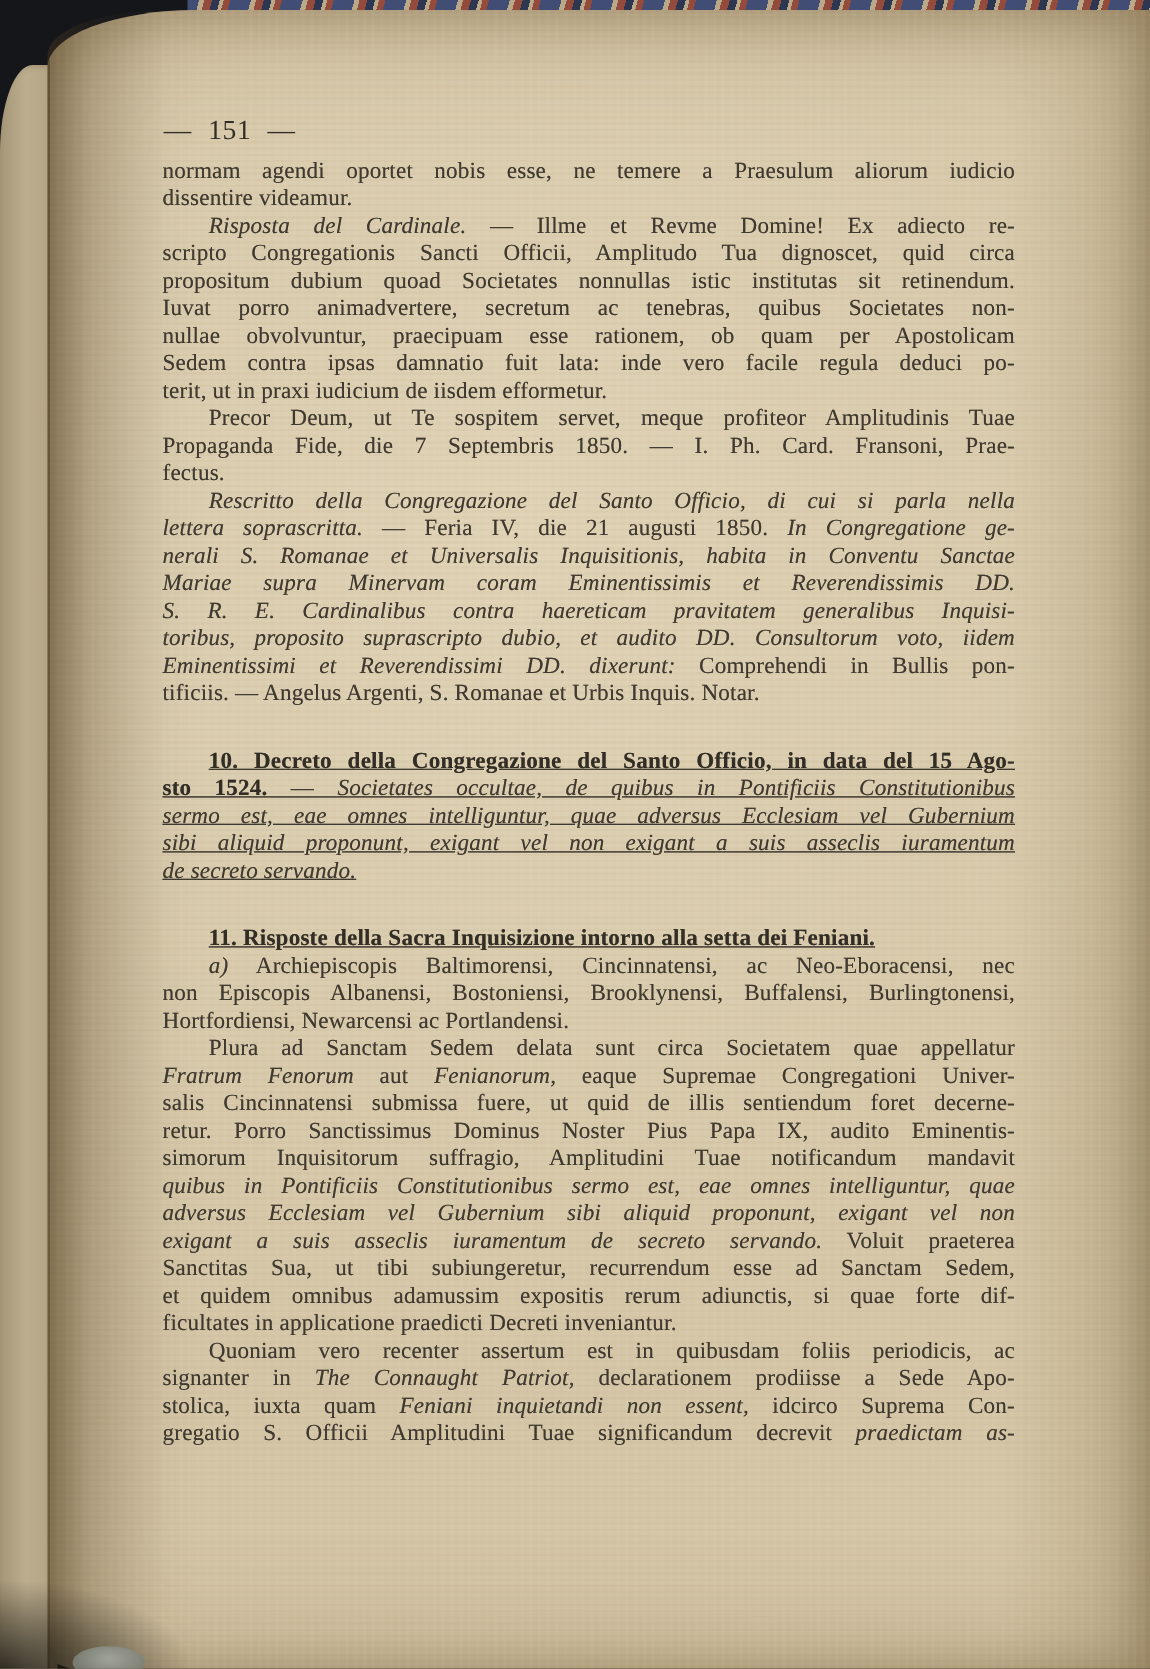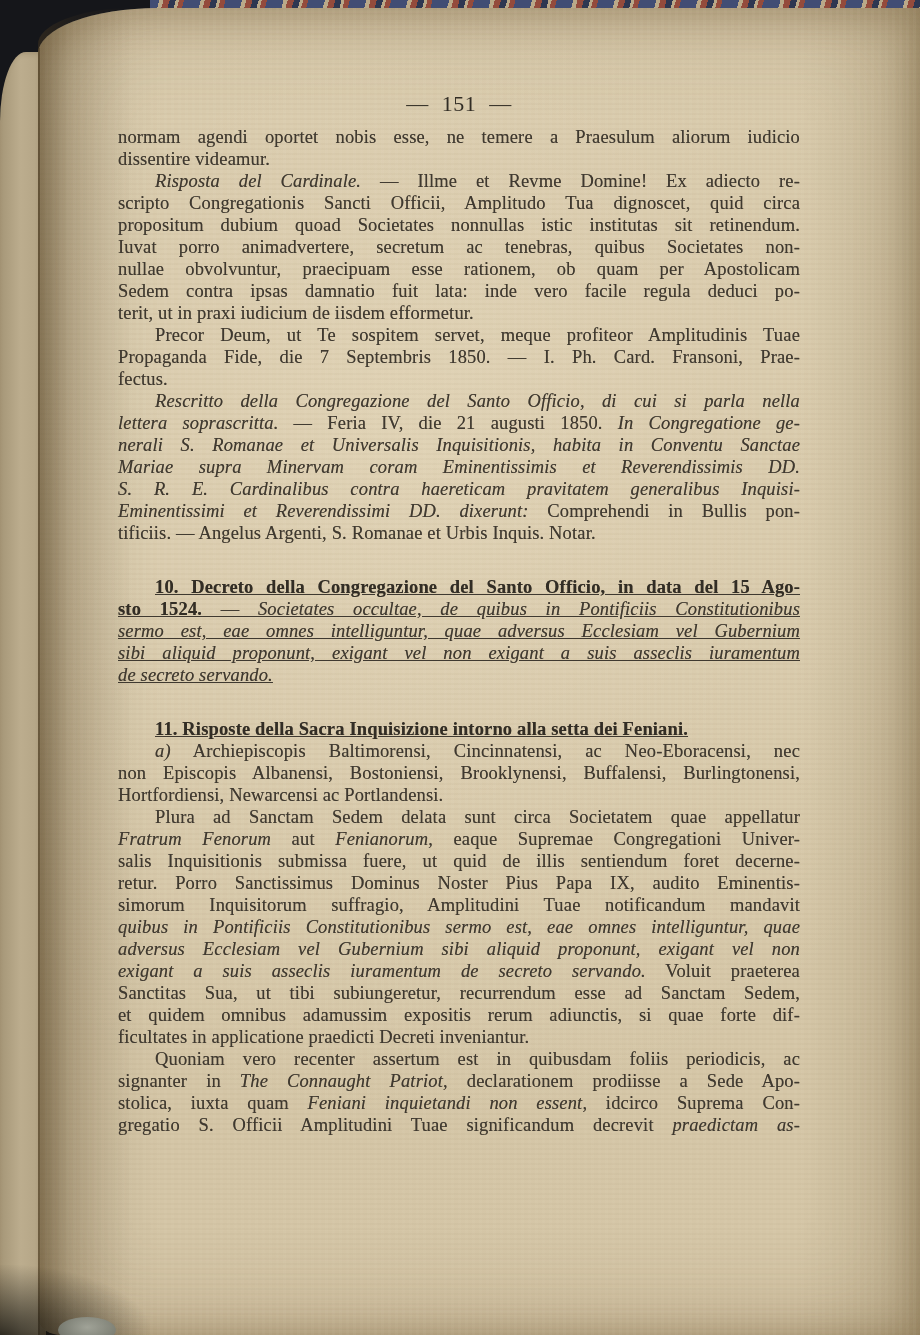--- a/index.html
+++ b/index.html
@@ -57,26 +57,26 @@
     position:absolute;left:0;bottom:0;width:150px;height:70px;pointer-events:none;
     background:radial-gradient(ellipse at 0% 100%, rgba(12,12,9,.75), rgba(12,12,9,0) 72%);
   }
   .bottom-edge-object{
     position:absolute;left:58px;bottom:-8px;width:58px;height:26px;border-radius:50%;
     background:radial-gradient(ellipse at 50% 40%, #a8ada4, #7d8279 70%, rgba(125,130,121,0) 100%);
     opacity:.85;
   }
   .page-header{
     position:absolute;left:80px;top:84px;width:682px;
-    text-align:center;color:var(--ink-bold);
+    color:var(--ink-bold);
     font-size:22px;line-height:24px;letter-spacing:.5px;
   }
   .page-header .dash{margin:0 13px;}
   .text-block{
-    position:absolute;left:80px;top:118px;width:682px;
+    position:absolute;left:92px;top:118px;width:682px;
     color:var(--ink);font-size:18.5px;letter-spacing:.15px;
     text-shadow:0 0 .5px rgba(62,52,40,.55);
   }
   .para{margin:0;padding:0;}
   .para.space-before{margin-top:32px;text-decoration:underline;}
   .line{
     height:22px;line-height:22px;white-space:nowrap;overflow:visible;
     text-align:justify;text-align-last:justify;text-justify:inter-word;
   }
   .line.last{text-align-last:left;}
@@ -117,20 +117,21 @@
         <div class="line"><span class="seg-n">Precor Deum, ut Te sospitem servet, meque profiteor Amplitudinis Tuae</span></div>
         <div class="line"><span class="seg-n">Propaganda Fide, die 7 Septembris 1850. — I. Ph. Card. Fransoni, Prae-</span></div>
         <div class="line last"><span class="seg-n">fectus.</span></div>
       </div>
       <div class="para indent">
         <div class="line"><span class="seg-i">Rescritto della Congregazione del Santo Officio, di cui si parla nella</span></div>
         <div class="line"><span class="seg-i">lettera soprascritta.</span><span class="seg-n"> — Feria IV, die 21 augusti 1850. </span><span class="seg-i">In Congregatione ge-</span></div>
         <div class="line"><span class="seg-i">nerali S. Romanae et Universalis Inquisitionis, habita in Conventu Sanctae</span></div>
         <div class="line"><span class="seg-i">Mariae supra Minervam coram Eminentissimis et Reverendissimis DD.</span></div>
         <div class="line"><span class="seg-i">S. R. E. Cardinalibus contra haereticam pravitatem generalibus Inquisi-</span></div>
+        <div class="line"><span class="seg-i">toribus, proposito suprascripto dubio, et audito DD. Consultorum voto, iidem</span></div>
         <div class="line"><span class="seg-i">Eminentissimi et Reverendissimi DD. dixerunt:</span><span class="seg-n"> Comprehendi in Bullis pon-</span></div>
         <div class="line last"><span class="seg-n">tificiis. — Angelus Argenti, S. Romanae et Urbis Inquis. Notar.</span></div>
       </div>
       <div class="para indent space-before">
         <div class="line"><span class="seg-b">10. Decreto della Congregazione del Santo Officio, in data del 15 Ago-</span></div>
         <div class="line"><span class="seg-b">sto 1524.</span><span class="seg-n"> — </span><span class="seg-i">Societates occultae, de quibus in Pontificiis Constitutionibus</span></div>
         <div class="line"><span class="seg-i">sermo est, eae omnes intelliguntur, quae adversus Ecclesiam vel Gubernium</span></div>
         <div class="line"><span class="seg-i">sibi aliquid proponunt, exigant vel non exigant a suis asseclis iuramentum</span></div>
         <div class="line last"><span class="seg-i">de secreto servando.</span></div>
       </div>
@@ -138,21 +139,21 @@
         <div class="line last"><span class="seg-b">11. Risposte della Sacra Inquisizione intorno alla setta dei Feniani.</span></div>
       </div>
       <div class="para indent">
         <div class="line"><span class="seg-i">a)</span><span class="seg-n"> Archiepiscopis Baltimorensi, Cincinnatensi, ac Neo-Eboracensi, nec</span></div>
         <div class="line"><span class="seg-n">non Episcopis Albanensi, Bostoniensi, Brooklynensi, Buffalensi, Burlingtonensi,</span></div>
         <div class="line last"><span class="seg-n">Hortfordiensi, Newarcensi ac Portlandensi.</span></div>
       </div>
       <div class="para indent">
         <div class="line"><span class="seg-n">Plura ad Sanctam Sedem delata sunt circa Societatem quae appellatur</span></div>
         <div class="line"><span class="seg-i">Fratrum Fenorum</span><span class="seg-n"> aut </span><span class="seg-i">Fenianorum,</span><span class="seg-n"> eaque Supremae Congregationi Univer-</span></div>
-        <div class="line"><span class="seg-n">salis Inquisitionis submissa fuere, ut quid de illis sentiendum foret decerne-</span></div>
+        <div class="line"><span class="seg-n">salis Cincinnatensi submissa fuere, ut quid de illis sentiendum foret decerne-</span></div>
         <div class="line"><span class="seg-n">retur. Porro Sanctissimus Dominus Noster Pius Papa IX, audito Eminentis-</span></div>
         <div class="line"><span class="seg-n">simorum Inquisitorum suffragio, Amplitudini Tuae notificandum mandavit</span></div>
         <div class="line"><span class="seg-i">quibus in Pontificiis Constitutionibus sermo est, eae omnes intelliguntur, quae</span></div>
         <div class="line"><span class="seg-i">adversus Ecclesiam vel Gubernium sibi aliquid proponunt, exigant vel non</span></div>
         <div class="line"><span class="seg-i">exigant a suis asseclis iuramentum de secreto servando.</span><span class="seg-n"> Voluit praeterea</span></div>
         <div class="line"><span class="seg-n">Sanctitas Sua, ut tibi subiungeretur, recurrendum esse ad Sanctam Sedem,</span></div>
         <div class="line"><span class="seg-n">et quidem omnibus adamussim expositis rerum adiunctis, si quae forte dif-</span></div>
         <div class="line last"><span class="seg-n">ficultates in applicatione praedicti Decreti inveniantur.</span></div>
       </div>
       <div class="para indent">

